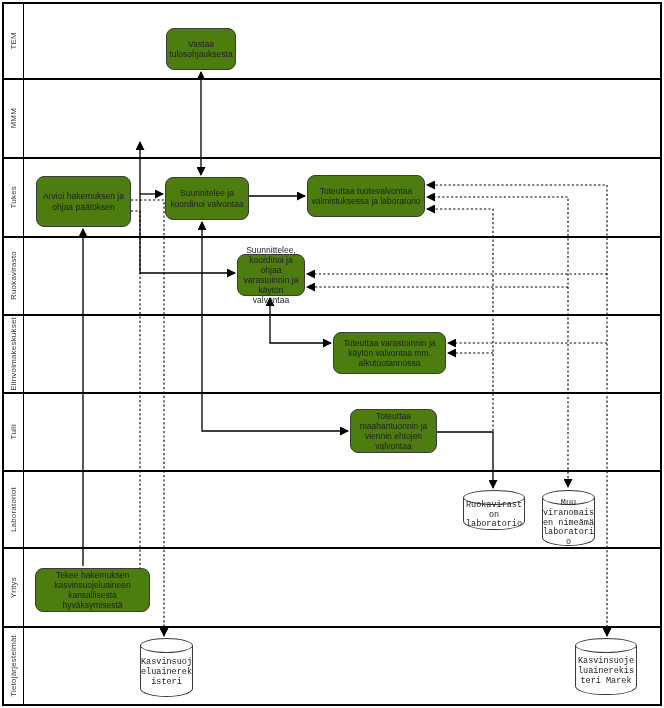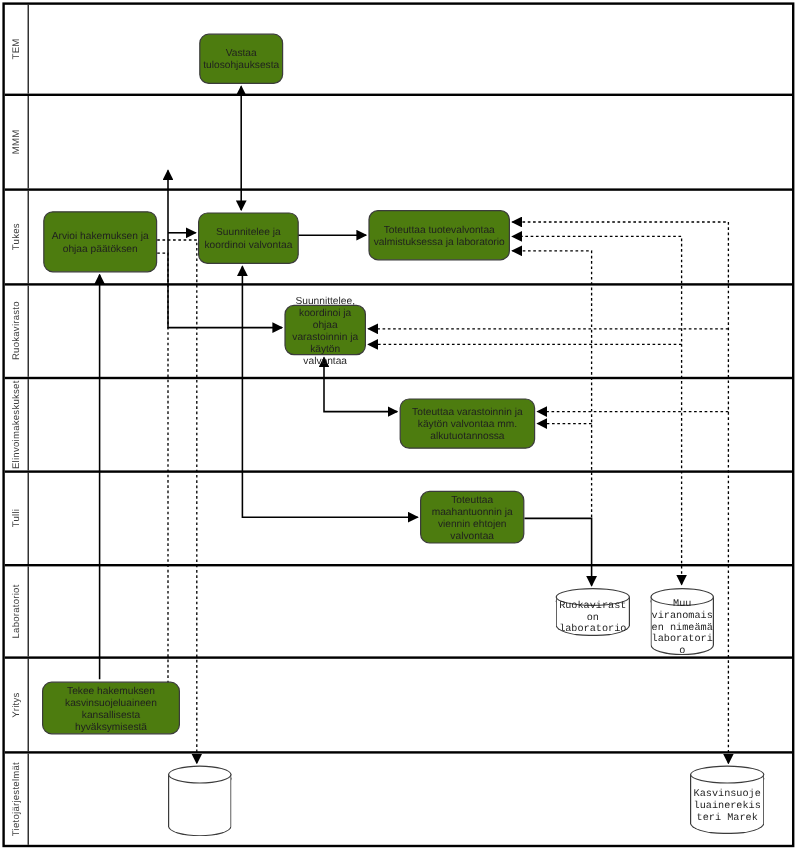--- a/index.html
+++ b/index.html
@@ -131,20 +131,21 @@
   <div class="cyl" style="left:542px;top:490px;width:53px;height:56px">
     <div class="c-mid"></div>
     <div class="c-body"></div>
     <div class="c-top"></div>
     <div class="c-label">Muu viranomaisen nimeämä laboratorio</div>
   </div>
   <div class="cyl" style="left:140px;top:638px;width:53px;height:59px">
     <div class="c-mid"></div>
     <div class="c-body"></div>
     <div class="c-top"></div>
+    <div class="c-label">Kasvinsuojeluainerekisteri</div>
   </div>
   <div class="cyl" style="left:575px;top:638px;width:62px;height:57px">
     <div class="c-mid"></div>
     <div class="c-body"></div>
     <div class="c-top"></div>
     <div class="c-label">Kasvinsuojeluainerekisteri Marek</div>
   </div>
 
 </div>
 

